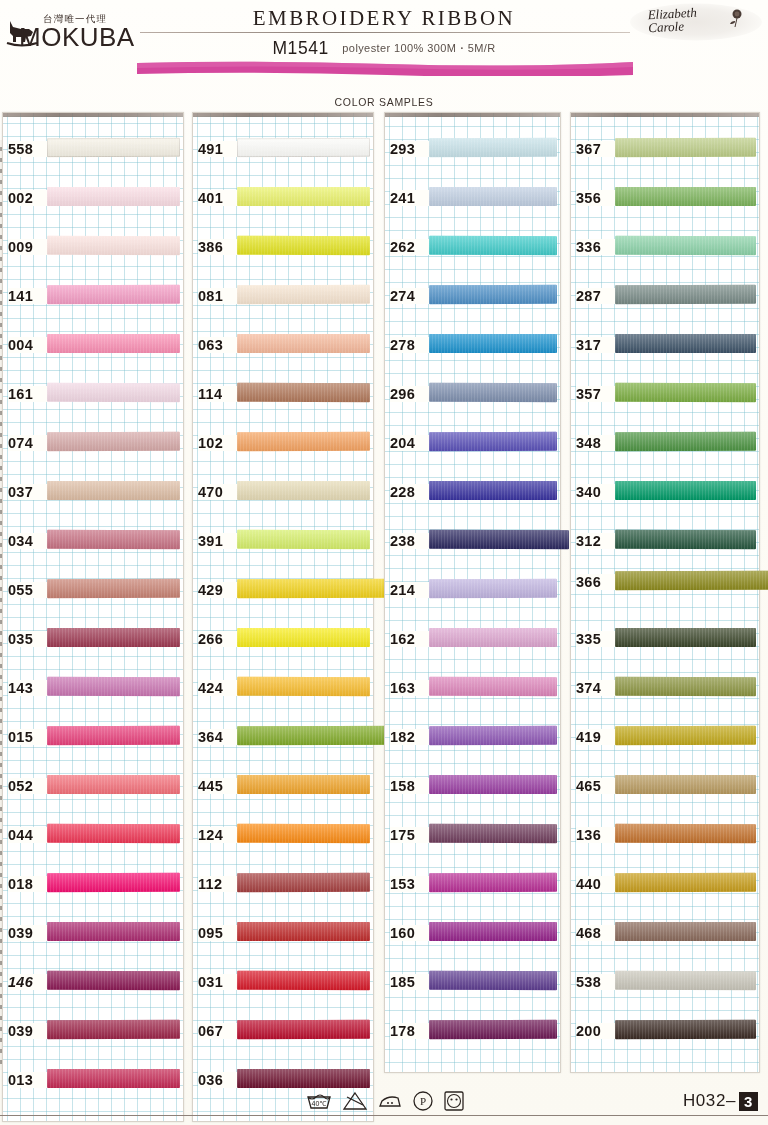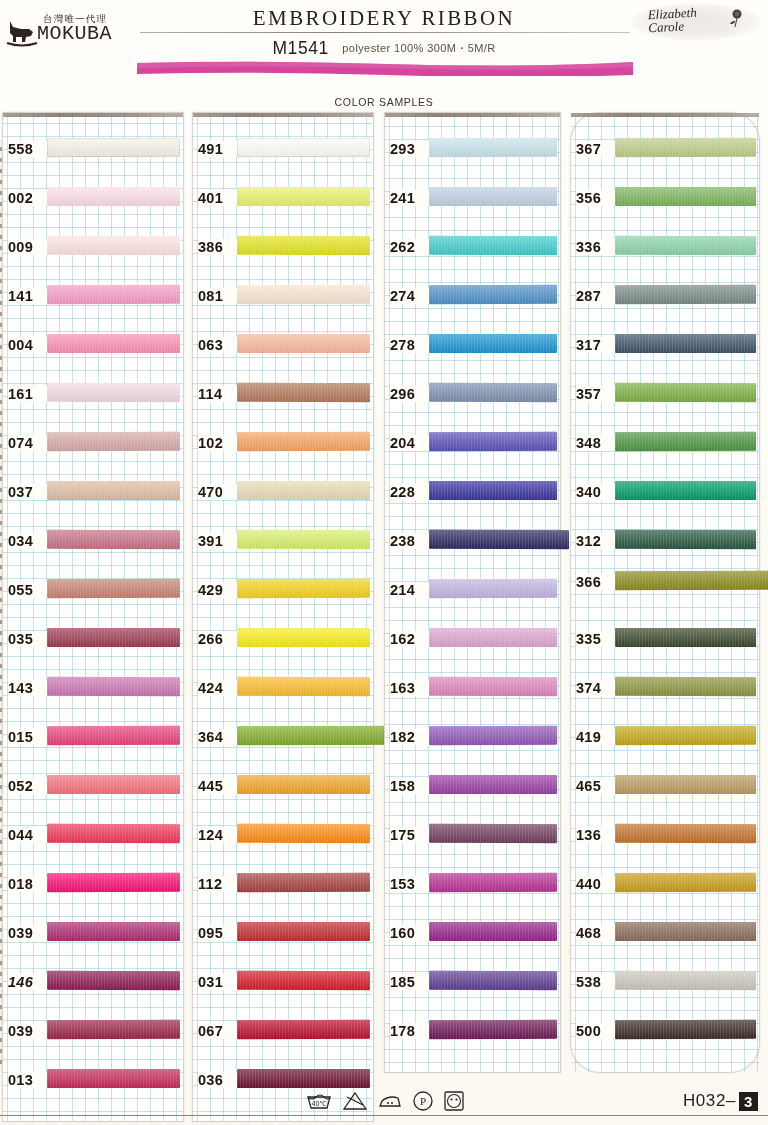--- a/index.html
+++ b/index.html
@@ -13,22 +13,22 @@
   }
   .sheet{position:absolute;inset:0;background:
       linear-gradient(180deg,#fffefb 0%,#fdfbf5 40%,#fbf9f2 100%);}
 
   
   .header{position:absolute;left:0;top:0;width:768px;height:100px;}
   .logo-mokuba{position:absolute;left:5px;top:8px;width:130px;height:42px;}
   .logo-horse{position:absolute;left:0;top:10px;width:34px;height:30px;}
   .logo-cn{position:absolute;left:38px;top:5px;font-size:9.5px;letter-spacing:1.2px;
            font-family:"DejaVu Sans",sans-serif;color:#3a2d27;white-space:nowrap;}
-  .logo-word{position:absolute;left:32px;top:14px;font-family:Liberation Mono, monospace;
-             font-size:20px;letter-spacing:.5px;color:#2e2320;font-weight:400;}
+  .logo-word{position:absolute;left:14px;top:14px;font-family:Liberation Sans, sans-serif;
+             font-size:26px;letter-spacing:.5px;color:#2e2320;font-weight:400;}
 
   .hdr-rule{position:absolute;left:140px;top:32px;width:490px;height:1px;
             background:linear-gradient(90deg,#b9aca4,#8d8179 40%,#cfc5bd);}
   .title-main{position:absolute;left:0;top:6px;width:768px;text-align:center;
               font-family:"Liberation Serif",serif;font-size:21px;letter-spacing:2.4px;
               color:#2a211e;}
   .subrow{position:absolute;left:0;top:38px;width:768px;text-align:center;
           white-space:nowrap;}
   .sku{font-family:"Liberation Sans",sans-serif;font-size:17.5px;letter-spacing:.6px;
        color:#241c19;vertical-align:middle;}
@@ -254,21 +254,21 @@
           <div class="swatch" style="background: rgb(245, 163, 97); transform: rotate(-0.16deg);"></div>
         </div>
         <div class="row" style="top: 357px;">
           <div class="row-label">470</div>
           <div class="swatch" style="background: rgb(230, 219, 182); transform: rotate(0deg);"></div>
         </div>
         <div class="row" style="top: 406px;">
           <div class="row-label">391</div>
           <div class="swatch" style="background: rgb(214, 239, 106); transform: rotate(0.16deg);"></div>
         </div>
-        <div class="row" style="top: 455px;">
+        <div class="row" style="top: 455px; padding-left: 24px;">
           <div class="row-label">429</div>
           <div class="swatch" style="background: rgb(242, 210, 26); transform: rotate(-0.16deg);"></div>
         </div>
         <div class="row" style="top: 504px;">
           <div class="row-label">266</div>
           <div class="swatch" style="background: rgb(247, 236, 28); transform: rotate(0deg);"></div>
         </div>
         <div class="row" style="top: 553px;">
           <div class="row-label">424</div>
           <div class="swatch" style="background: rgb(248, 188, 44); transform: rotate(0.16deg);"></div>
@@ -379,21 +379,21 @@
         </div>
         <div class="row" style="top: 847px;">
           <div class="row-label">185</div>
           <div class="swatch" style="background: rgb(94, 61, 144); transform: rotate(0.16deg);"></div>
         </div>
         <div class="row" style="top: 896px;">
           <div class="row-label">178</div>
           <div class="swatch" style="background: rgb(110, 26, 86); transform: rotate(-0.16deg);"></div>
         </div>
       </div>
-    <div class="col" id="col3" style="left: 570px; width: 188px; height: 959px; border-radius: 30px;">
+    <div class="col" id="col3" style="left: 570px; width: 188px; height: 959px;">
       <div class="col-grid"></div>
       <div class="col-tape"></div>
     <div class="row" style="top: 14px;">
           <div class="row-label">367</div>
           <div class="swatch" style="background: rgb(188, 205, 135); transform: rotate(-0.16deg);"></div>
         </div>
         <div class="row" style="top: 63px;">
           <div class="row-label">356</div>
           <div class="swatch" style="background: rgb(124, 180, 91); transform: rotate(0deg);"></div>
         </div>
@@ -455,21 +455,21 @@
         </div>
         <div class="row" style="top: 798px;">
           <div class="row-label">468</div>
           <div class="swatch" style="background: rgb(138, 106, 91); transform: rotate(0deg);"></div>
         </div>
         <div class="row" style="top: 847px;">
           <div class="row-label">538</div>
           <div class="swatch" style="background: rgb(201, 198, 186); transform: rotate(0.16deg);"></div>
         </div>
         <div class="row" style="top: 896px;">
-          <div class="row-label">500</div>
+          <div class="row-label">200</div>
           <div class="swatch" style="background: rgb(59, 43, 36); transform: rotate(-0.16deg);"></div>
         </div>
       </div>
   </div>
 
   <div class="footer">
     <div class="footer-rule"></div>
 
     <div class="care">
       <svg width="28" height="20" viewBox="0 0 28 20">

